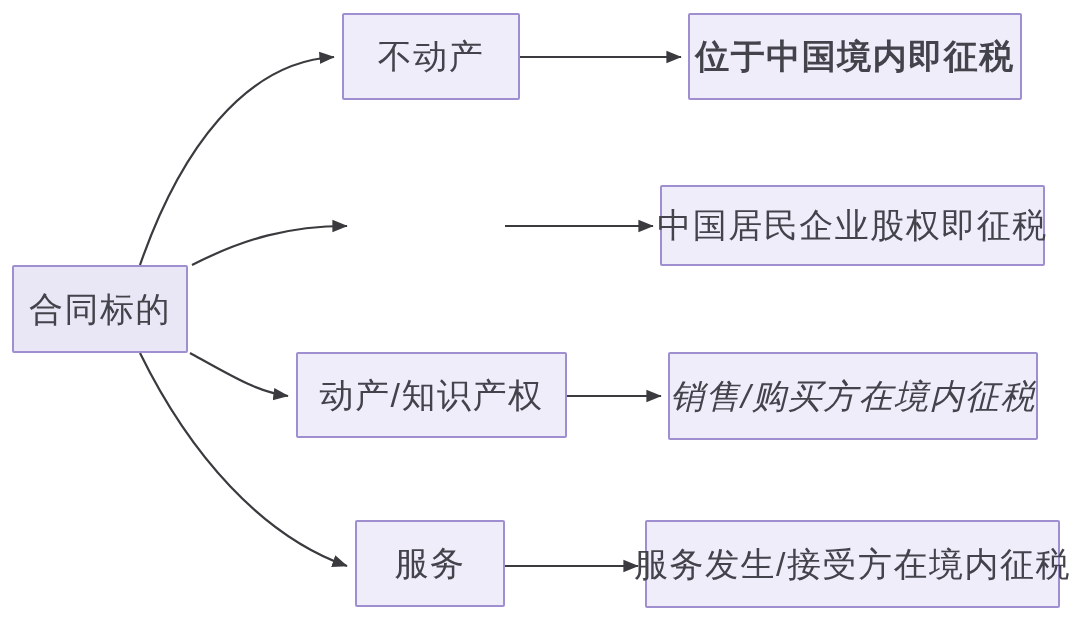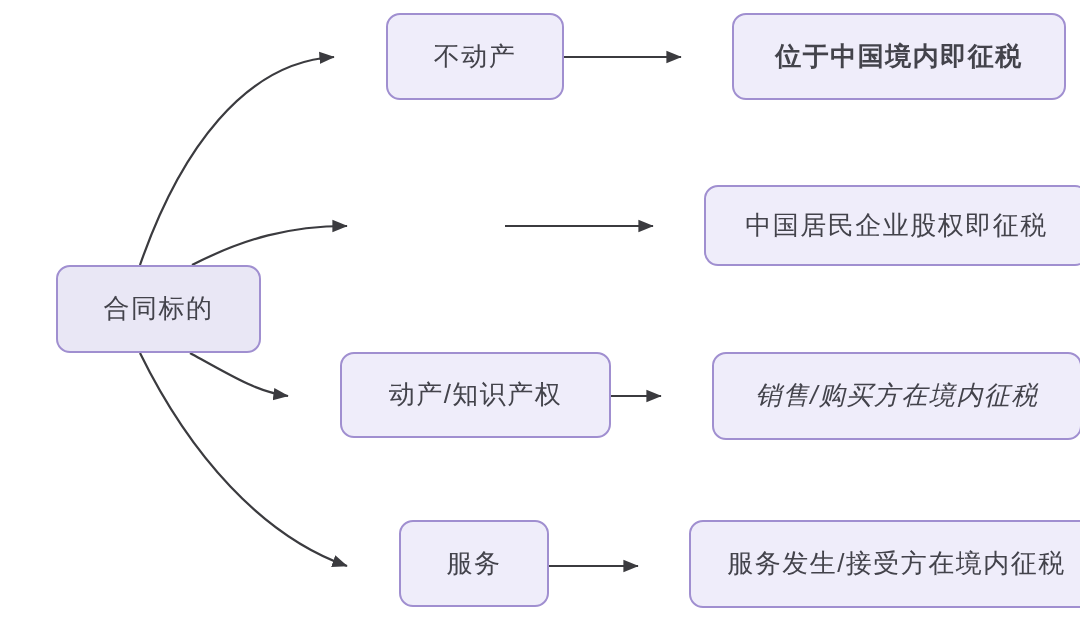--- a/index.html
+++ b/index.html
@@ -32,32 +32,31 @@
     stroke-width: 2.2;
     stroke-linecap: butt;
   }
   .node {
     position: absolute;
     z-index: 2;
     display: flex;
     align-items: center;
     justify-content: center;
     border: 2px solid var(--node-border);
-    border-radius: 14px;
+    border-radius: 2px;
     background: var(--node-fill);
     color: var(--text);
-    font-size: 26px;
+    font-size: 34px;
     letter-spacing: 1.5px;
     text-align: center;
     line-height: 1.2;
     white-space: nowrap;
-    margin-left: 44px;
   }
   .node.root { background: var(--root-fill); }
-  #n-root { left: 12px;  top: 265px; width: 205px; height: 88px; }
+  #n-root { left: 12px;  top: 265px; width: 176px; height: 88px; }
   #n-m1   { left: 342px; top: 13px;  width: 178px; height: 87px; }
   #n-r1   { left: 688px; top: 13px;  width: 334px; height: 87px; font-weight: bold; }
   #n-m2   { left: 355px; top: 183px; width: 150px; height: 85px; }
   #n-r2   { left: 660px; top: 185px; width: 385px; height: 81px; }
   #n-m3   { left: 296px; top: 352px; width: 271px; height: 86px; }
   #n-r3   { left: 668px; top: 352px; width: 370px; height: 88px; font-style: italic; }
   #n-m4   { left: 355px; top: 520px; width: 150px; height: 87px; }
   #n-r4   { left: 645px; top: 520px; width: 415px; height: 88px; text-align: right; }
 </style>
 </head>

